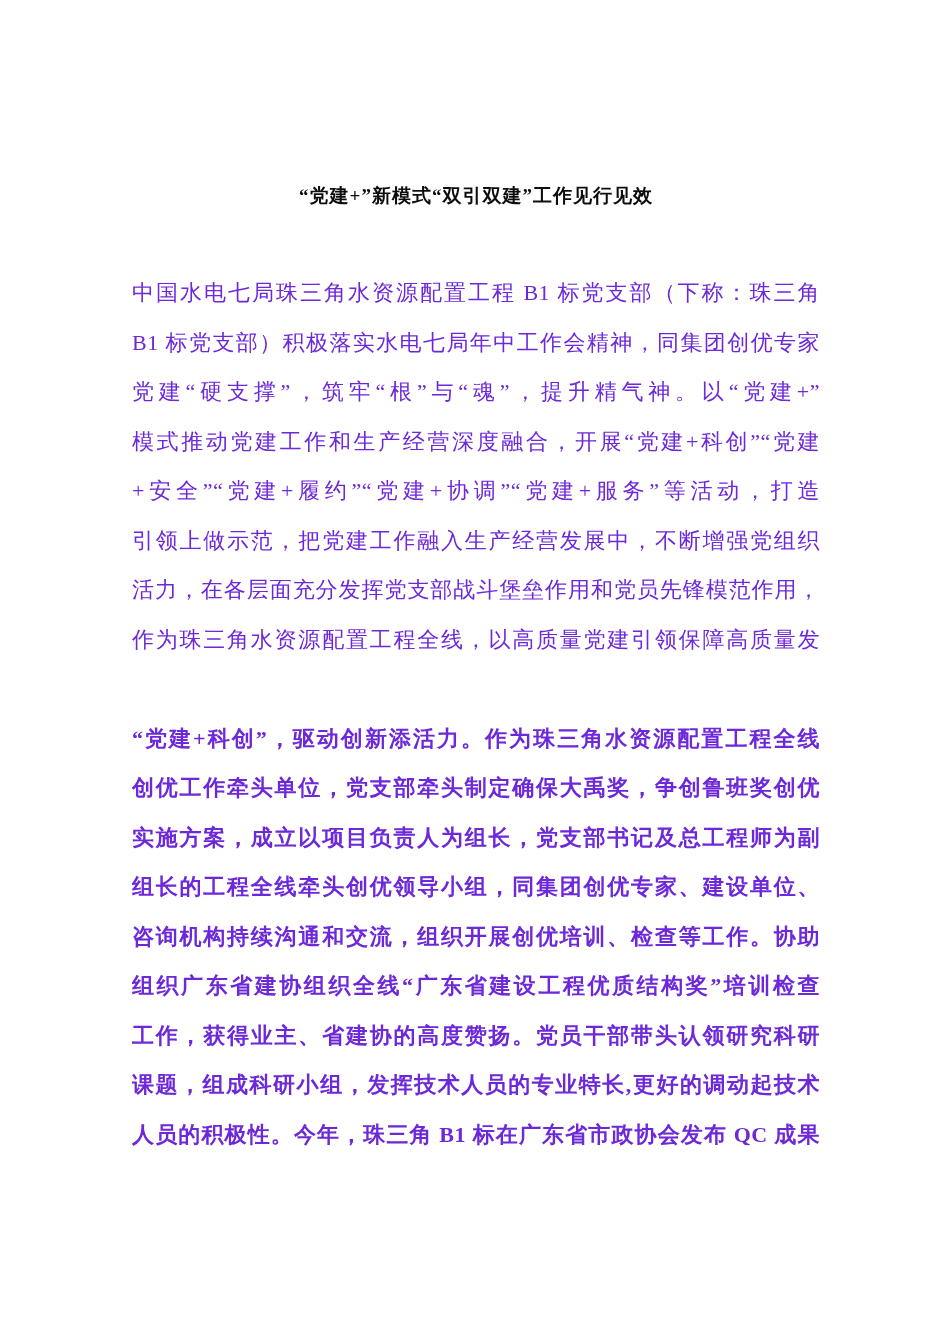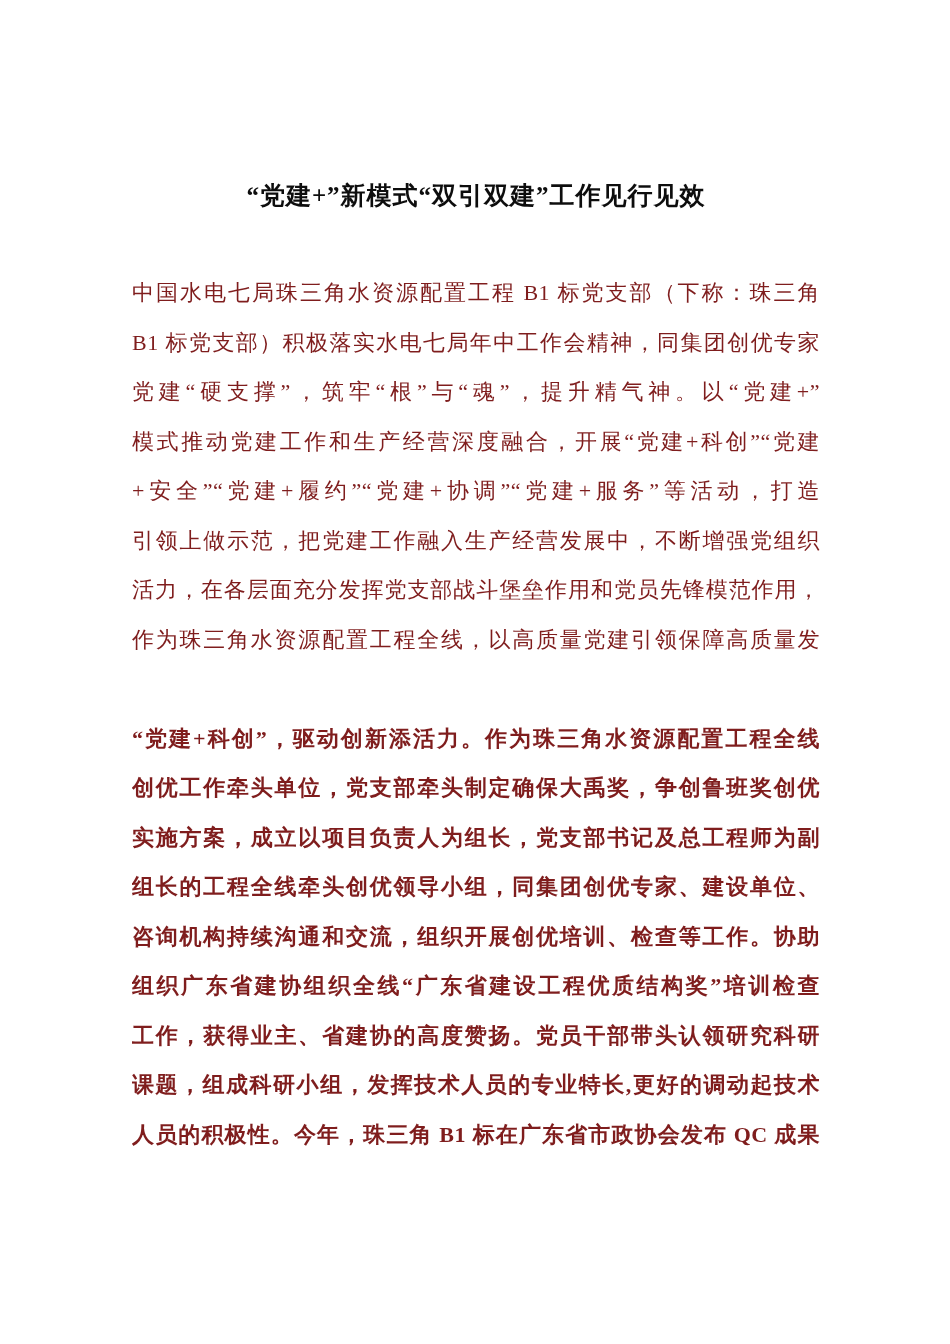--- a/index.html
+++ b/index.html
@@ -16,42 +16,42 @@
   }
   .page {
     box-sizing: border-box;
     width: 950px;
     height: 1344px;
     padding: 170px 130px 0 132px;
     background: #ffffff;
   }
   .doc-title {
     margin: 0 0 46px 0;
-    font-size: 25px;
+    font-size: 19px;
     font-weight: 700;
     line-height: 52px;
     text-align: center;
     letter-spacing: 1px;
     color: #0d0d0d;
     white-space: nowrap;
   }
   .doc-body {
     width: 688px;
   }
   .para { margin: 0; }
   .para + .para { margin-top: 49.5px; font-weight: bold; }
   .line {
     font-size: 22px;
     line-height: 49.5px;
     height: 49.5px;
     overflow: hidden;
     text-align: justify;
     text-align-last: justify;
     letter-spacing: 0.5px;
-    color: #7f1d1d;
+    color: #6d28d9;
   }
 </style>
 </head>
 <body>
 
 <div class="page">
   <h1 class="doc-title">“党建+”新模式“双引双建”工作见行见效</h1>
   <div class="doc-body" id="doc-body">
       <div class="para">
         <div class="line">中国水电七局珠三角水资源配置工程 B1 标党支部（下称：珠三角</div>

